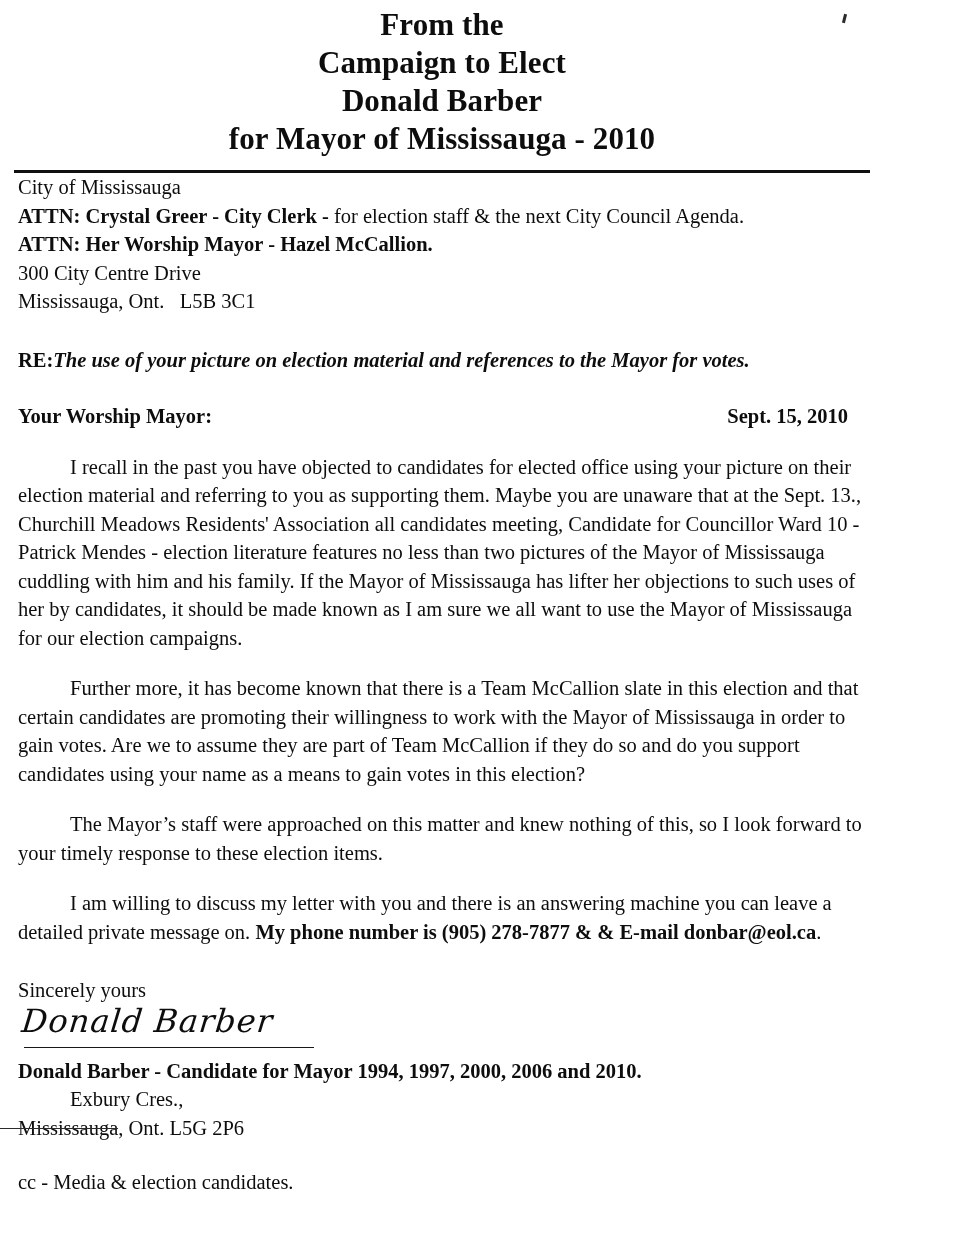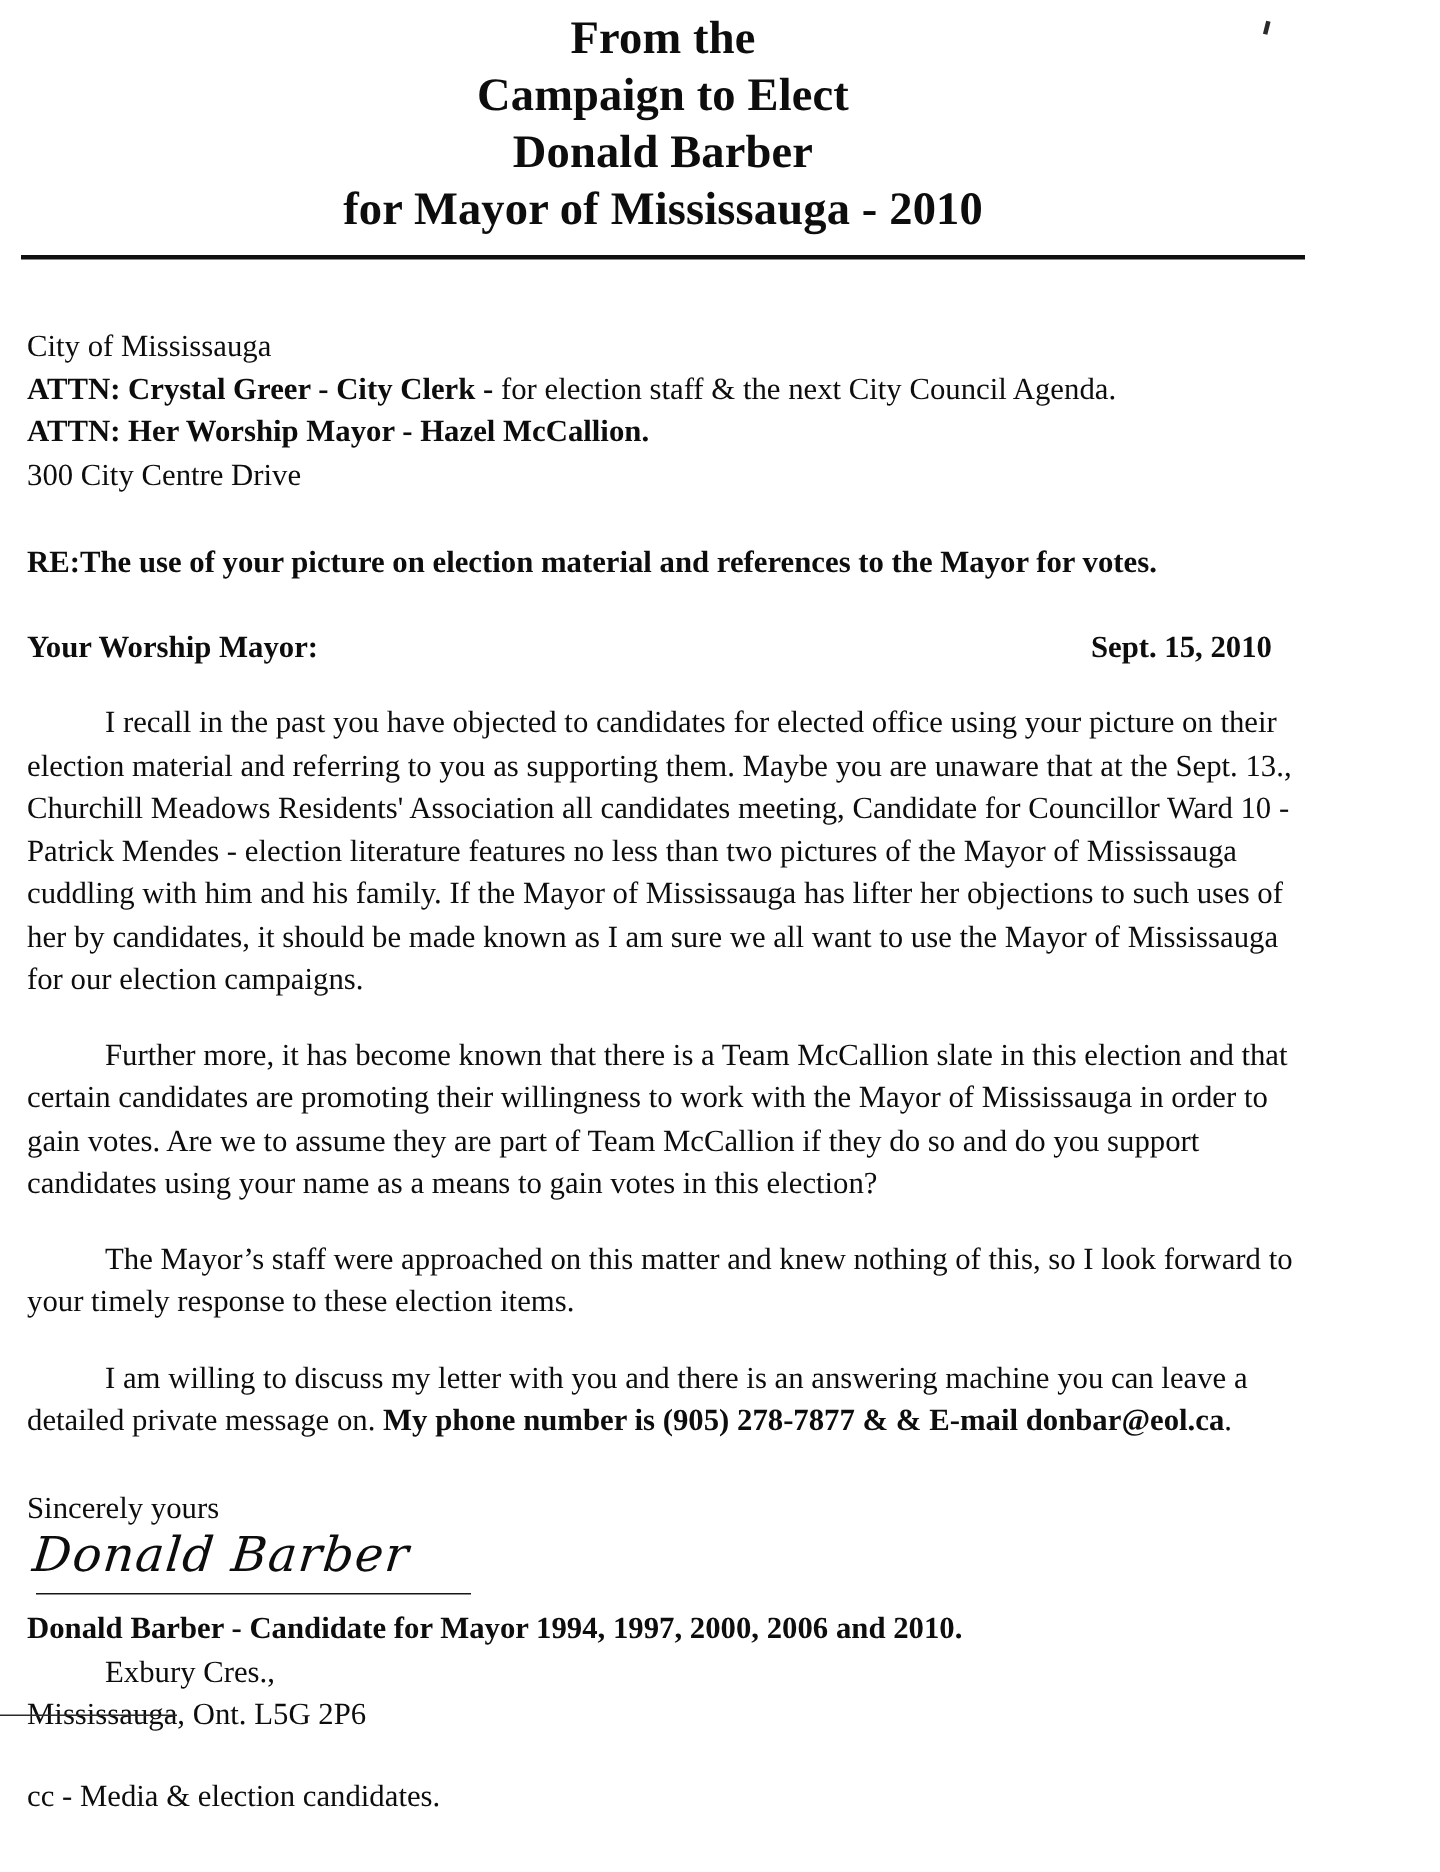--- a/index.html
+++ b/index.html
@@ -46,35 +46,34 @@
     right: 38px;
     width: 3px;
     height: 9px;
     background: #2a2a2a;
     transform: rotate(14deg);
   }
 
   
   .content {
     padding: 0 22px 0 18px;
-    margin-top: 44px;
     font-size: 20.5px;
     line-height: 28.5px;
   }
   .addr-line {
     white-space: pre;
   }
   b, .b { font-weight: bold; }
 
   .re-block {
     margin-top: 30px;
     display: flex;
   }
   .re-label { font-weight: bold; }
-  .re-text { font-weight: bold; }
+  .re-text { font-weight: bold; font-style: italic; }
 
   .salutation-row {
     margin-top: 28px;
     display: flex;
     align-items: center;
     justify-content: space-between;
   }
   .salutation { font-weight: bold; }
   .date { font-weight: bold; padding-right: 14px; }
 
@@ -139,20 +138,21 @@
     <hr class="lh-rule">
   </div>
 
   <div class="content">
 
     <div class="address-block">
       <div class="addr-line">City of Mississauga</div>
       <div class="addr-line"><b>ATTN: Crystal Greer - City Clerk - </b><span>for election staff &amp; the next City Council Agenda.</span></div>
       <div class="addr-line b">ATTN: Her Worship Mayor - Hazel McCallion.</div>
       <div class="addr-line">300 City Centre Drive</div>
+      <div class="addr-line">Mississauga, Ont.   L5B 3C1</div>
     </div>
 
     <div class="re-block">
       <span class="re-label">RE:</span>
       <span class="re-text">The use of your picture on election material and references to the Mayor for votes.</span>
     </div>
 
     <div class="salutation-row">
       <span class="salutation">Your Worship Mayor:</span>
       <span class="date">Sept. 15, 2010</span>

